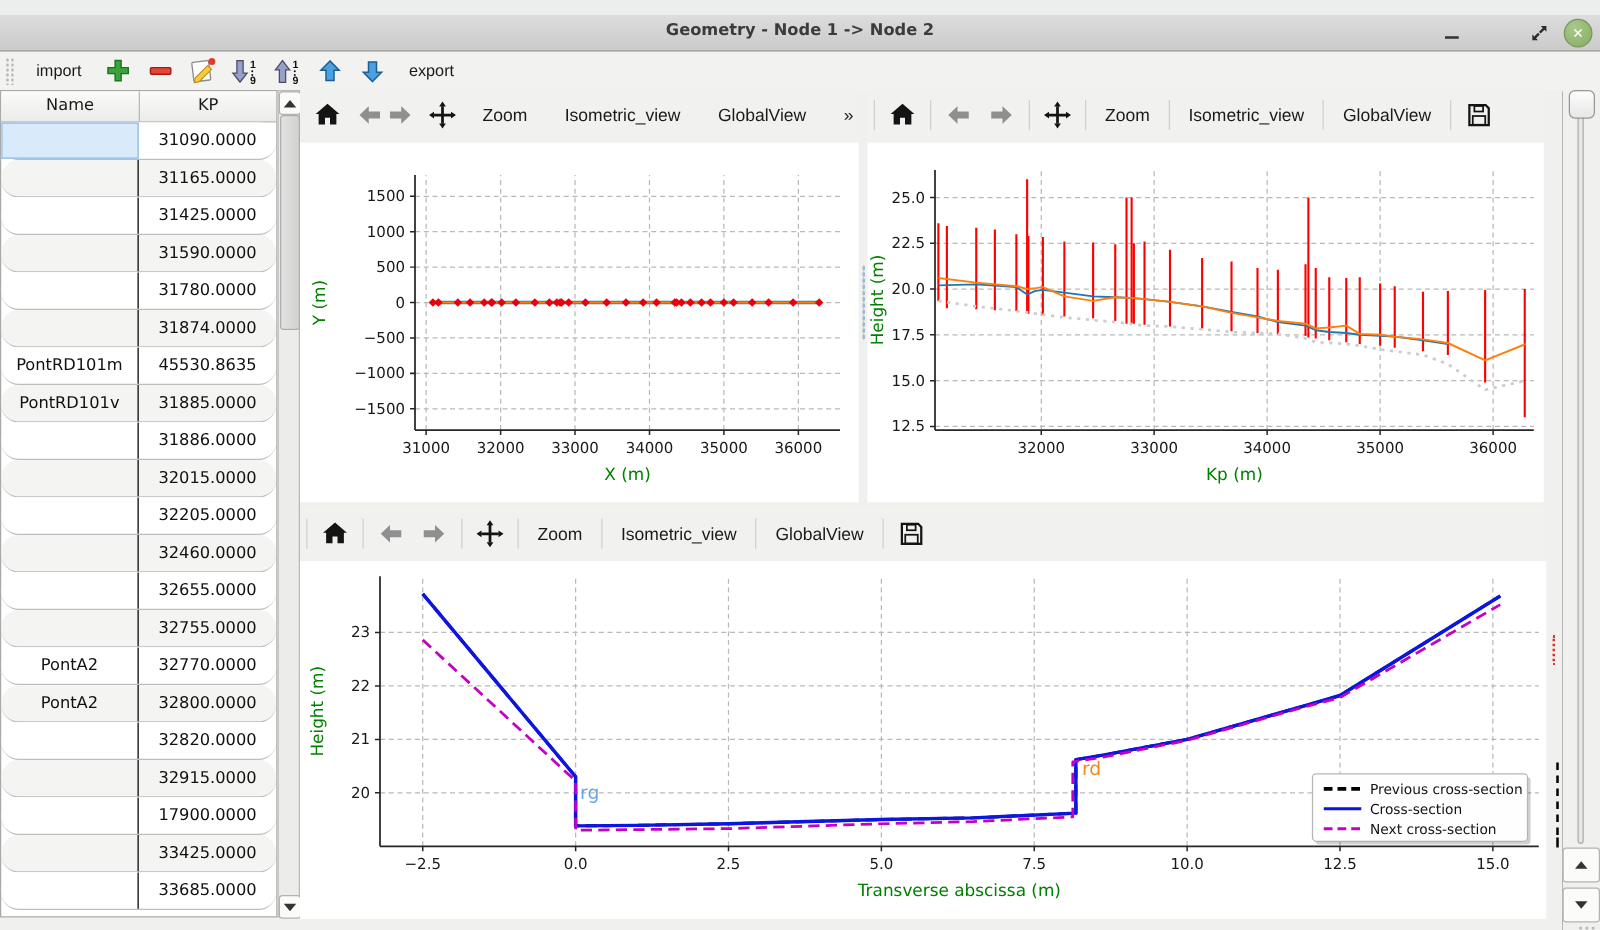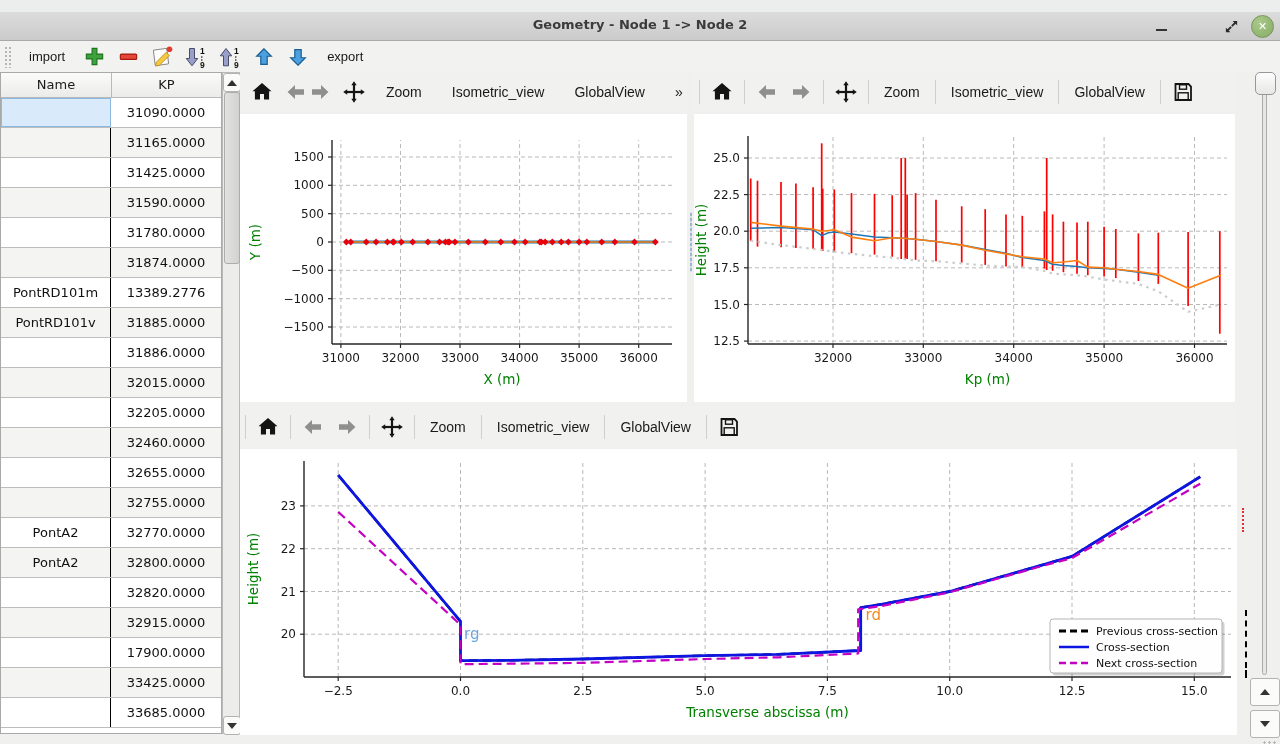--- a/index.html
+++ b/index.html
@@ -21,21 +21,21 @@
     background-image:radial-gradient(#b5b5b5 1px,transparent 1.2px);background-size:4px 4px;}
   .txtbtn{font-size:13px;color:#1a1a1a;padding:5px 12px;background:transparent;border:0;}
   .icobtn{width:30px;height:28px;display:flex;align-items:center;justify-content:center;background:transparent;border:0;padding:0;margin:0 2px;}
   
   #table-panel{position:absolute;left:0;top:60px;width:240px;height:684px;background:#f0f0ee;}
   #grid{position:absolute;left:0;top:0;width:222px;height:662px;border:1px solid #a9a9a9;box-sizing:border-box;background:#fff;overflow:hidden;}
   .thead{display:flex;height:24px;background:linear-gradient(#fbfbfa,#ebebea);border-bottom:1px solid #b9b9b9;}
   .th{font-size:13px;color:#1a1a1a;text-align:center;line-height:24px;}
   .th.name{width:110px;border-right:1px solid #b9b9b9;}
   .th.kp{flex:1;}
-  .trow{display:flex;height:29px;border-bottom:1px solid #bdbdbd;background:#fff;}
+  .trow{display:flex;height:29px;border-bottom:1px solid #bdbdbd;background:#fff;border-radius:14px;}
   .trow.alt{background:#f4f4f3;}
   .td{font-size:13px;color:#111;text-align:center;line-height:29px;}
   .td.name{width:110px;border-right:1px solid #000000;box-sizing:border-box;}
   .td.kp{flex:1;}
   .td.selected{background:#d9eafa;border:1px solid #8cb9e2;line-height:27px;}
   
   .sbtn{position:absolute;background:#fbfbfa;border:1px solid #b3b3b3;border-radius:3px;display:flex;align-items:center;justify-content:center;}
   .tri-up{width:0;height:0;border-left:5px solid transparent;border-right:5px solid transparent;border-bottom:6px solid #333;}
   .tri-down{width:0;height:0;border-left:5px solid transparent;border-right:5px solid transparent;border-top:6px solid #333;}
   #tbl-sb-track{position:absolute;left:222px;top:0;width:18px;height:662px;background:#ececeb;border:1px solid #b9b9b9;box-sizing:border-box;}
@@ -159,21 +159,21 @@
           <div class="trow">
             <div class="td name"></div>
             <div class="td kp">31780.0000</div>
           </div>
           <div class="trow alt">
             <div class="td name"></div>
             <div class="td kp">31874.0000</div>
           </div>
           <div class="trow">
             <div class="td name">PontRD101m</div>
-            <div class="td kp">13389.2776</div>
+            <div class="td kp">45530.8635</div>
           </div>
           <div class="trow alt">
             <div class="td name">PontRD101v</div>
             <div class="td kp">31885.0000</div>
           </div>
           <div class="trow">
             <div class="td name"></div>
             <div class="td kp">31886.0000</div>
           </div>
           <div class="trow alt">

